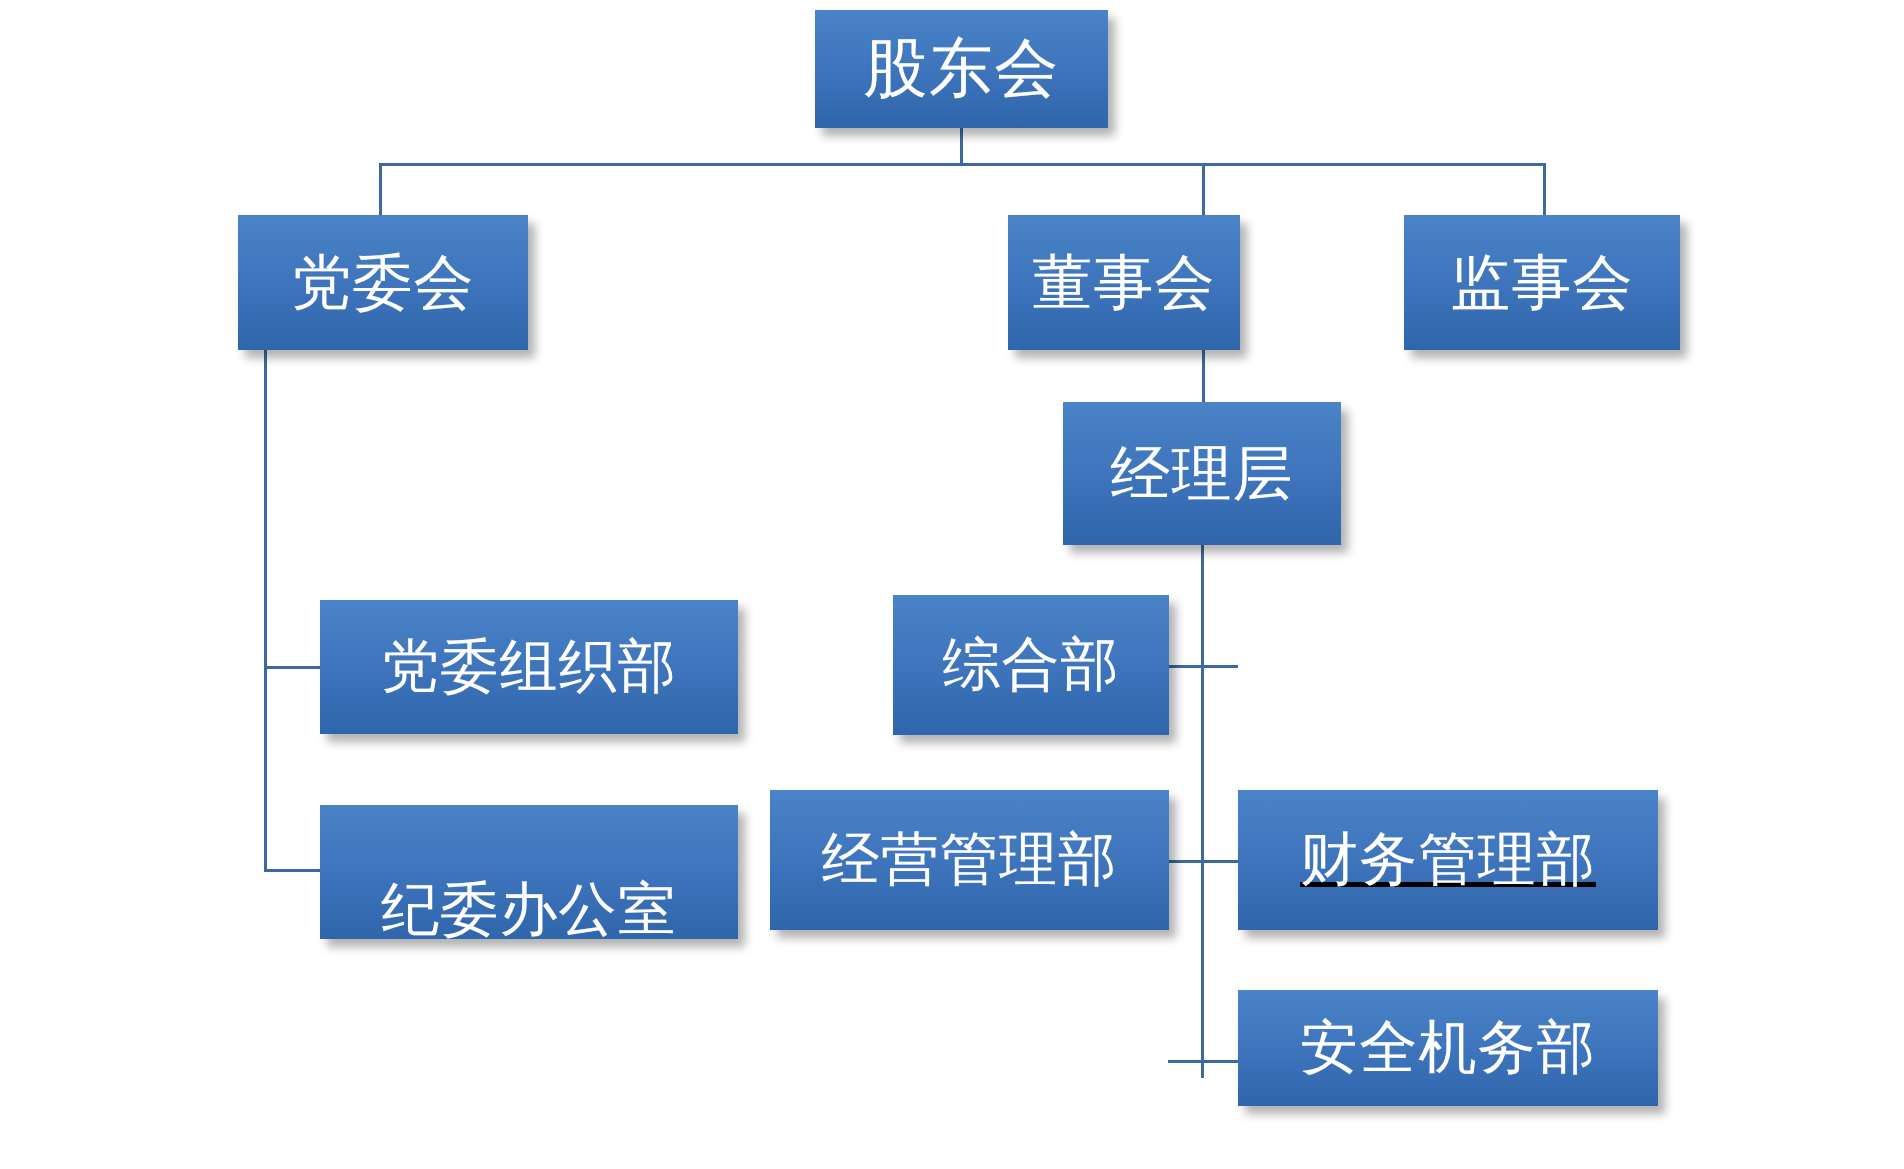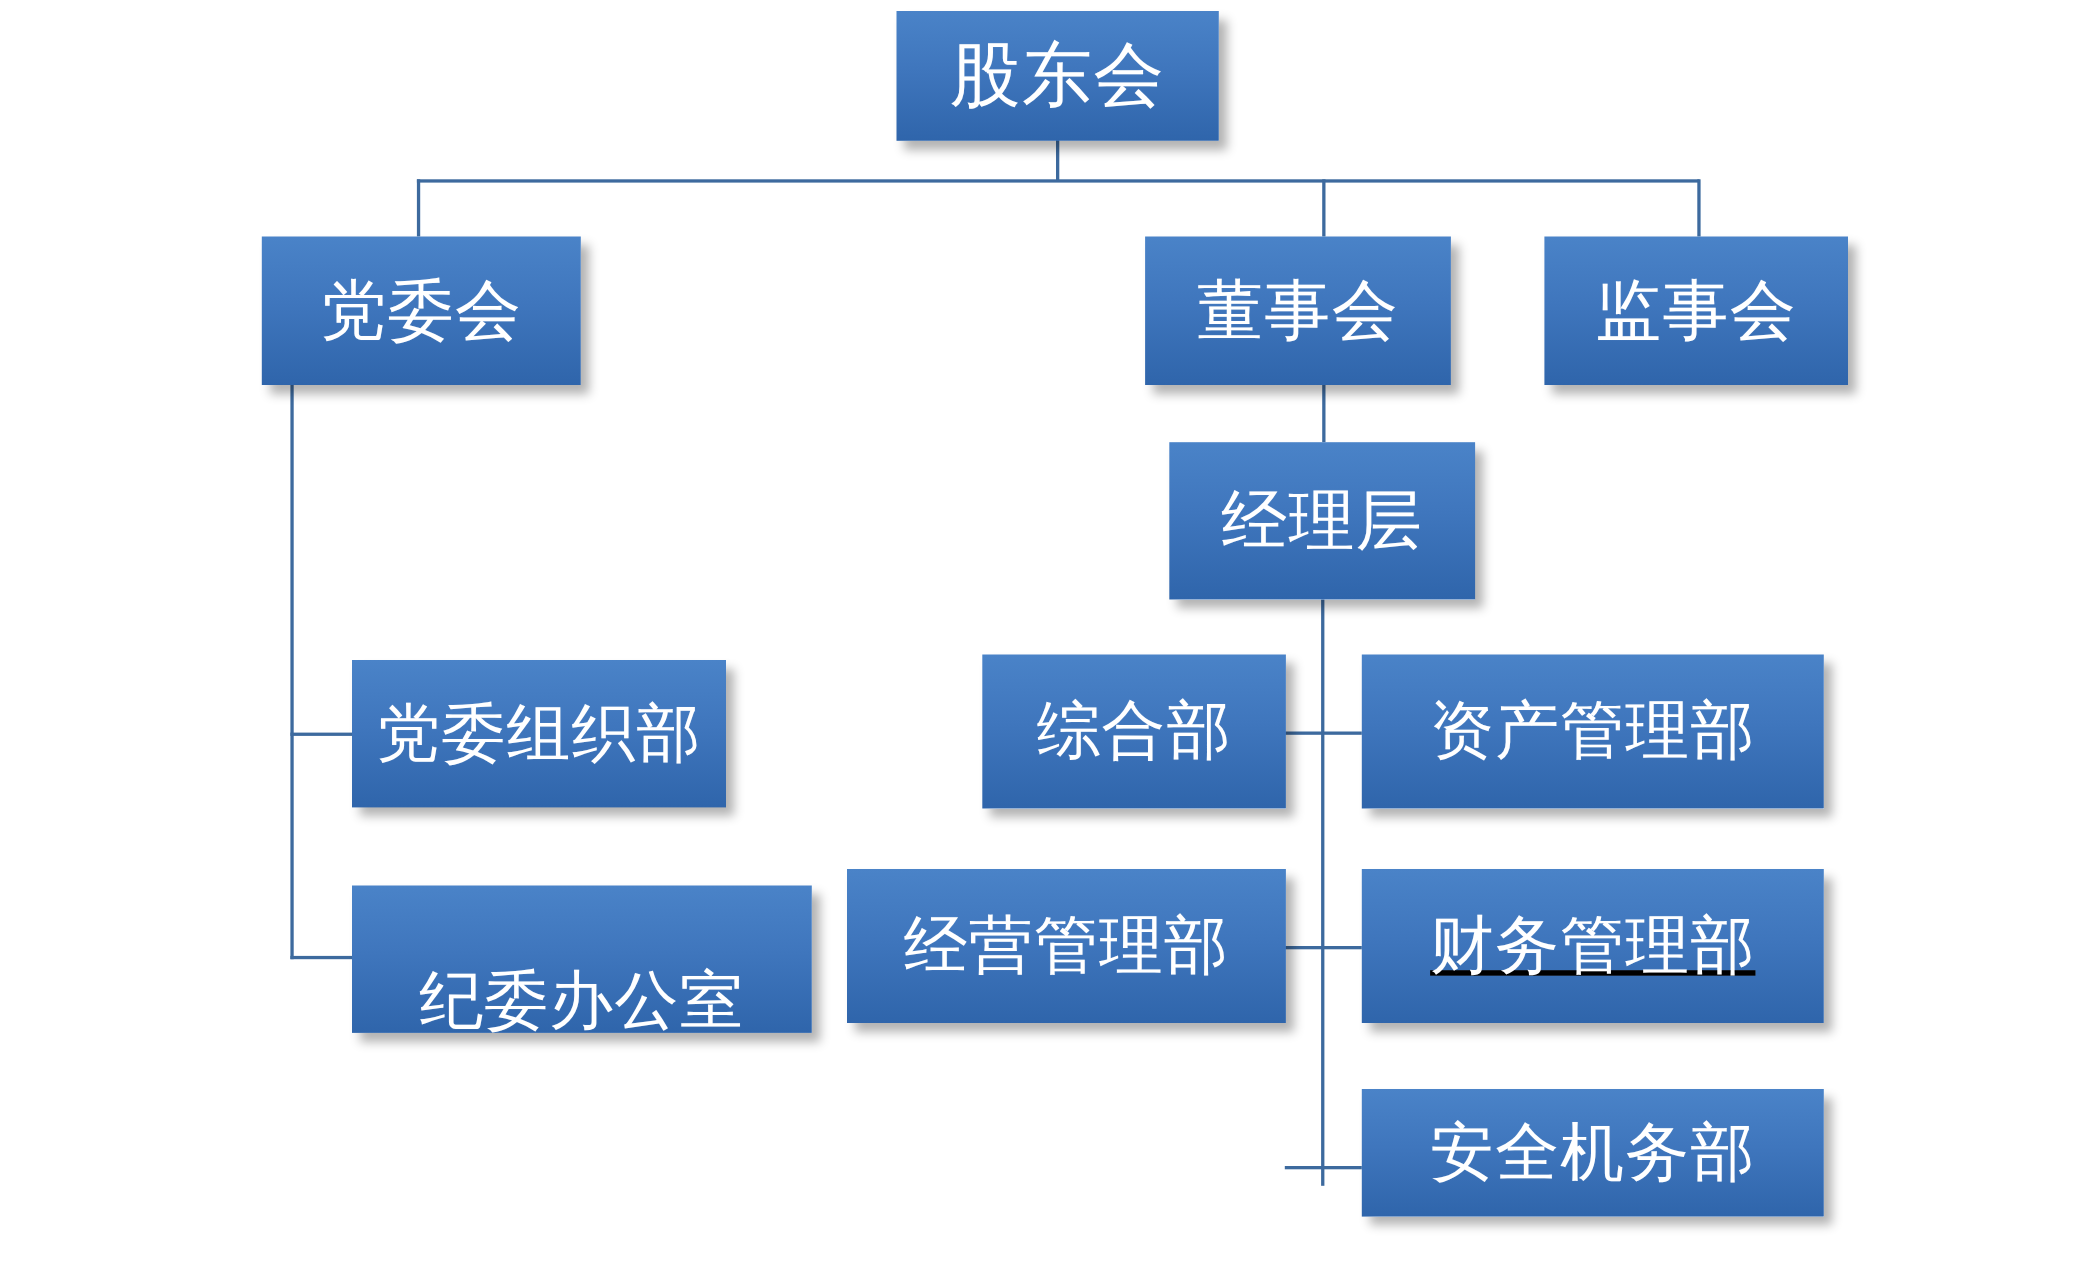--- a/index.html
+++ b/index.html
@@ -75,47 +75,44 @@
   <div class="connector h" style="left:1168px; top:1060px; width:70px;"></div>
 
   <div class="node" style="left:815px; top:10px; width:293px; height:118px;justify-content:center;">
     <span class="node-label" style="font-size:64px;">股东会</span>
   </div>
 
   <div class="node" style="left:238px; top:215px; width:290px; height:135px;">
     <span class="node-label" style="font-size:60px;">党委会</span>
   </div>
 
-  <div class="node" style="left:1041px; top:215px; width:278px; height:135px;">
+  <div class="node" style="left:1008px; top:215px; width:232px; height:135px;">
     <span class="node-label" style="font-size:60px;">董事会</span>
   </div>
 
   <div class="node" style="left:1063px; top:402px; width:278px; height:143px;">
     <span class="node-label" style="font-size:60px;">经理层</span>
   </div>
 
   <div class="node" style="left:1404px; top:215px; width:276px; height:135px;">
     <span class="node-label" style="font-size:60px;">监事会</span>
   </div>
 
-  <div class="node" style="left:320px; top:600px; width:340px; height:134px;">
+  <div class="node" style="left:320px; top:600px; width:418px; height:134px;">
     <span class="node-label" style="font-size:58px;">党委组织部</span>
   </div>
 
   <div class="node" style="left:320px; top:805px; width:418px; height:134px;align-items:flex-end;">
     <span class="node-label" style="font-size:58px;">纪委办公室</span>
   </div>
 
   <div class="node" style="left:893px; top:595px; width:276px; height:140px;">
     <span class="node-label" style="font-size:58px;">综合部</span>
   </div>
 
-  <div class="node" style="left:1238px; top:595px; width:420px; height:140px;">
-    <span class="node-label" style="font-size:58px;">资产管理部</span>
-  </div>
 
   <div class="node" style="left:770px; top:790px; width:399px; height:140px;">
     <span class="node-label" style="font-size:58px;">经营管理部</span>
   </div>
 
   <div class="node" style="left:1238px; top:790px; width:420px; height:140px;text-decoration:underline;">
     <span class="node-label" style="font-size:58px;">财务管理部</span>
   </div>
 
 

